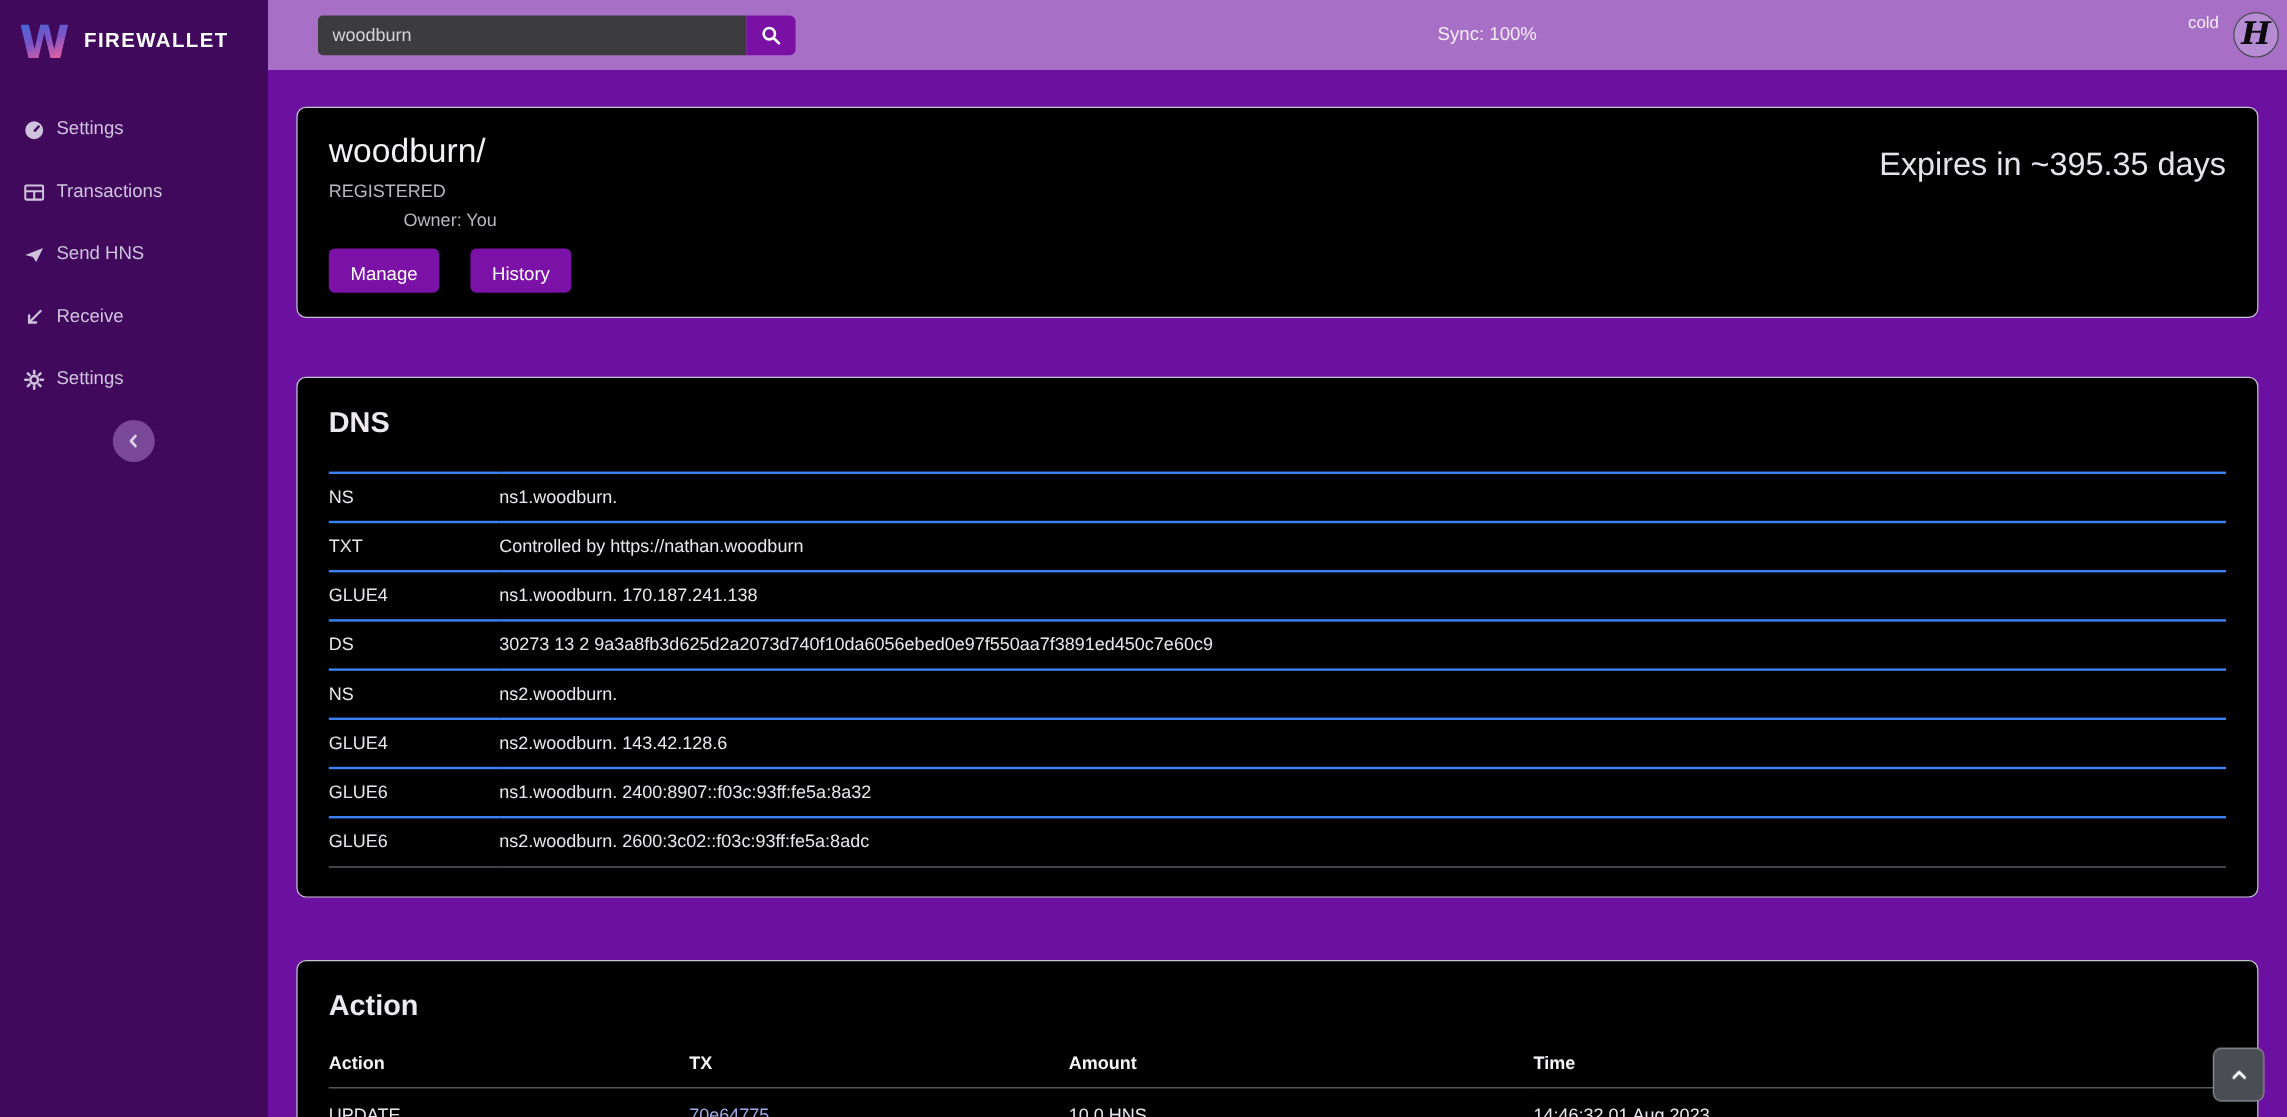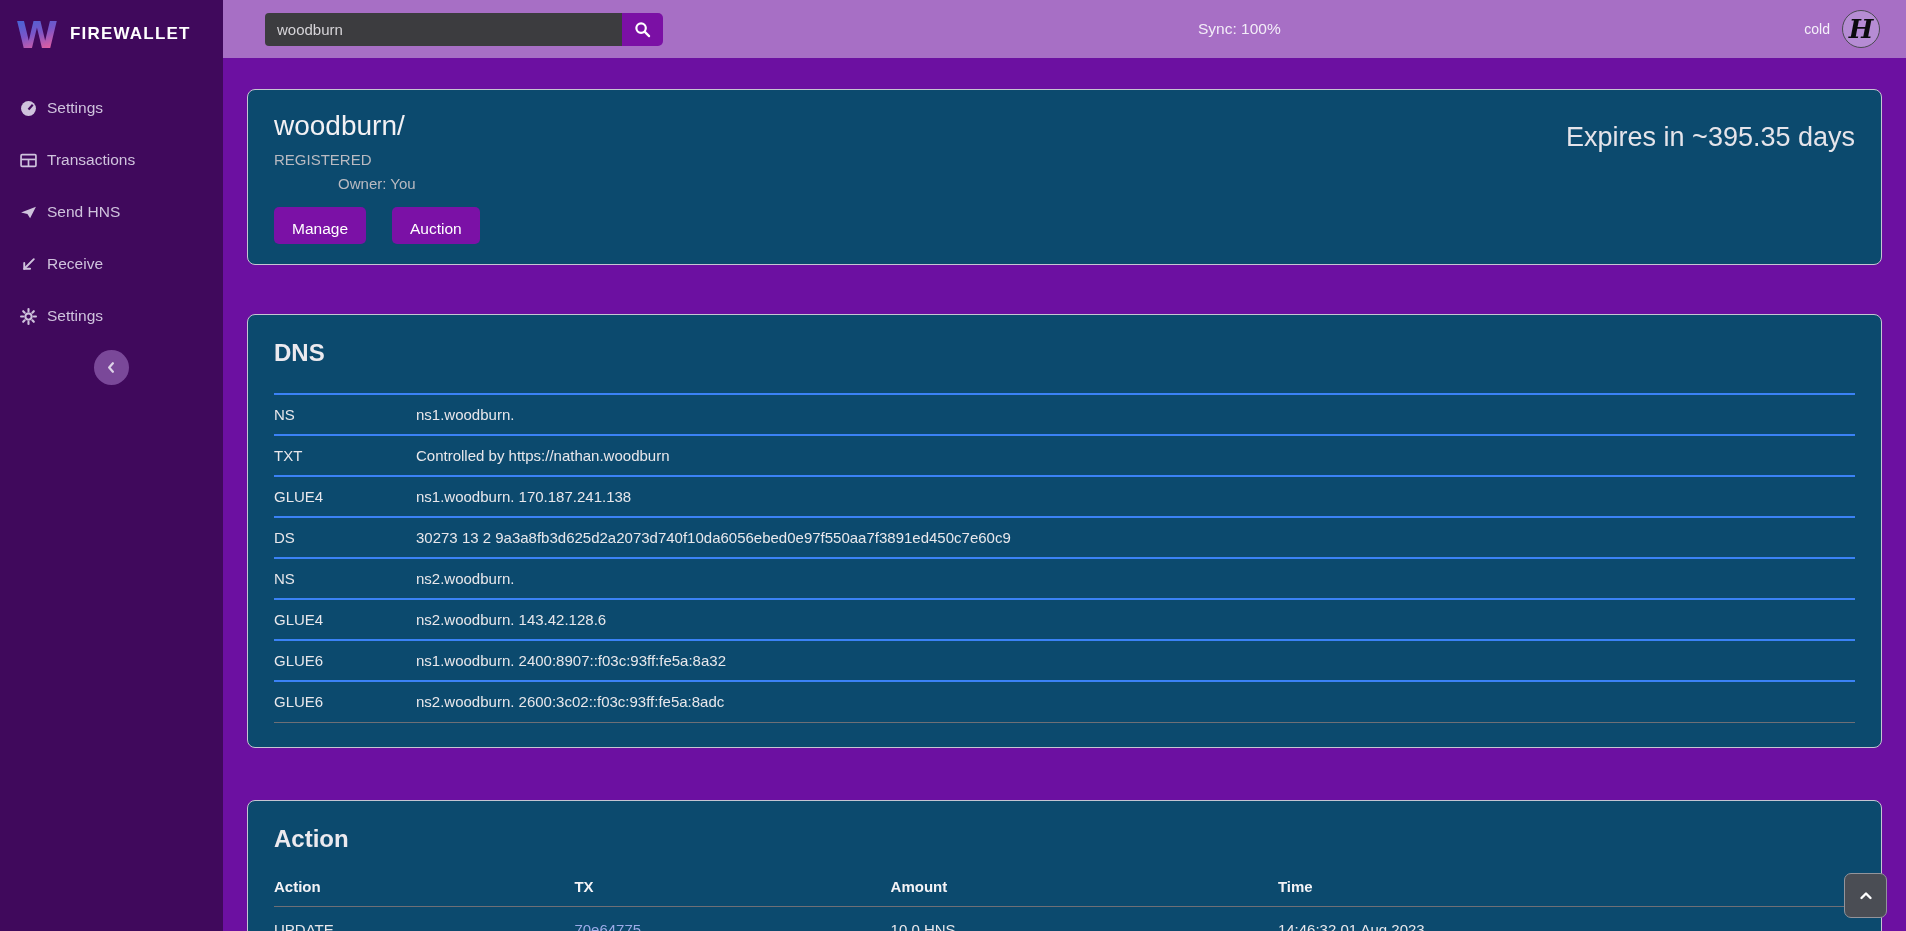--- a/index.html
+++ b/index.html
@@ -51,39 +51,39 @@
   }
   .search-btn {
     width: 41px; height: 33px; background: #7b10a5; border: none;
     border-radius: 0 5px 5px 0; cursor: pointer;
     display: flex; align-items: center; justify-content: center; color: #fff;
   }
   .sync-label {
     position: absolute; left: 975px; color: #f3edf8; font-size: 15.5px;
   }
   .topbar-right {
-    margin-left: auto; margin-right: 26px;
-    display: flex; align-items: center; gap: 12px;
+    margin-left: auto; margin-right: 7px;
+    display: flex; align-items: flex-start; gap: 12px;
   }
   .wallet-name { color: #f5f0fa; font-size: 14px; }
   .hs-avatar {
     width: 38px; height: 38px; border-radius: 50%;
     background: #b68cd4; border: 1px solid #4a4a52;
     display: flex; align-items: center; justify-content: center;
     color: #0b0b0e; font-size: 26px; font-weight: 900; font-style: italic;
     font-family: "DejaVu Serif", serif;
     transform: none; cursor: pointer; line-height: 1;
   }
   
   .main {
     position: absolute; left: 223px; top: 68px; right: 0;
     padding: 21px 24px 0 24px;
   }
   .card {
-    background: #0c4a6e;
+    background: #000000;
     border: 1px solid #c6c5d2;
     border-radius: 8px;
     color: #f1f0f3;
   }
   .domain-card {
     padding: 20px 26px; display: flex; justify-content: space-between;
     min-height: 161px; margin-bottom: 49px;
   }
   .domain-title { font-size: 28px; font-weight: 400; color: #f2f1f4; }
   .domain-status { font-size: 15px; color: #b9bac1; margin-top: 9px; }
@@ -234,21 +234,21 @@
 
 <div class="main">
 
   <div class="card domain-card">
     <div>
       <div class="domain-title">woodburn/</div>
       <div class="domain-status">REGISTERED</div>
       <div class="domain-owner">Owner: You</div>
       <div class="btn-row">
         <button class="btn">Manage</button>
-        <button class="btn">Auction</button>
+        <button class="btn">History</button>
       </div>
     </div>
     <div class="expires">Expires in ~395.35 days</div>
   </div>
 
   <div class="card panel">
     <div class="panel-title">DNS</div>
     <table class="dns-table">
       <tbody>
         <tr>

